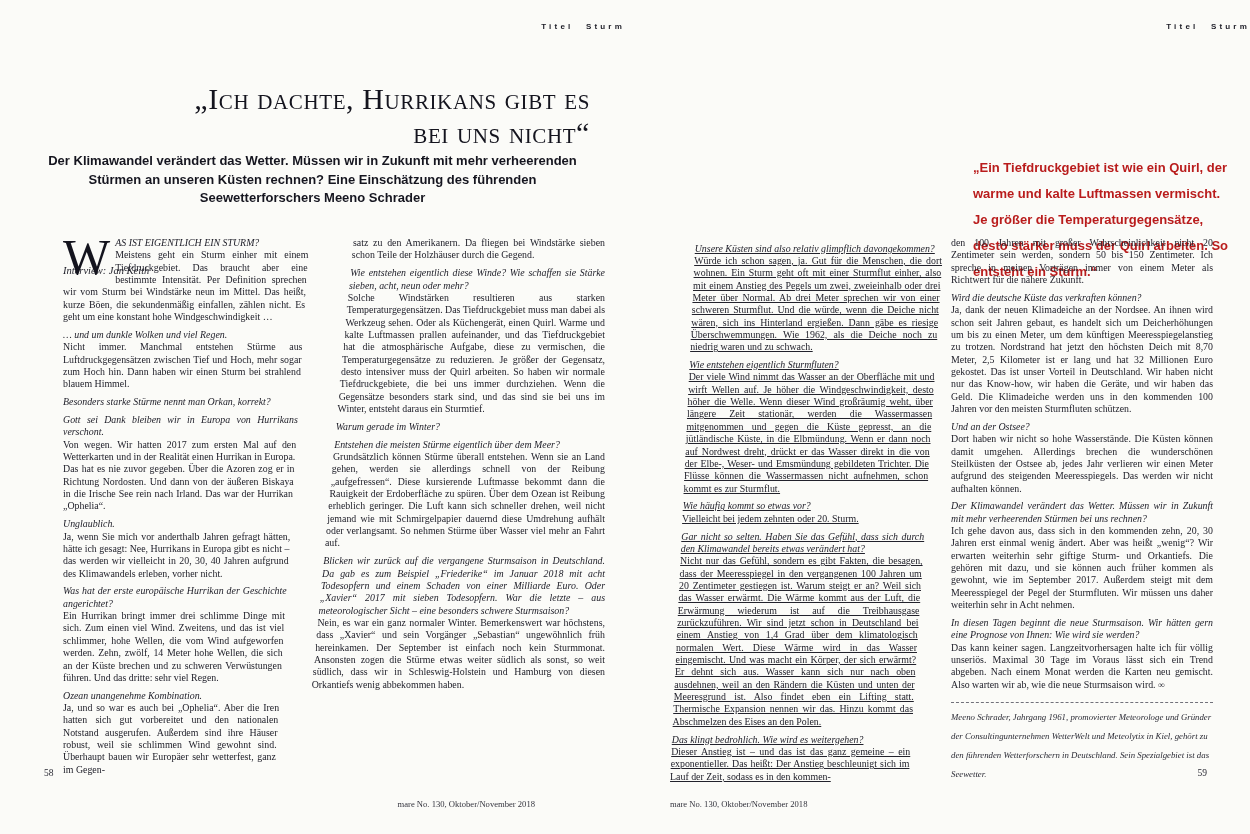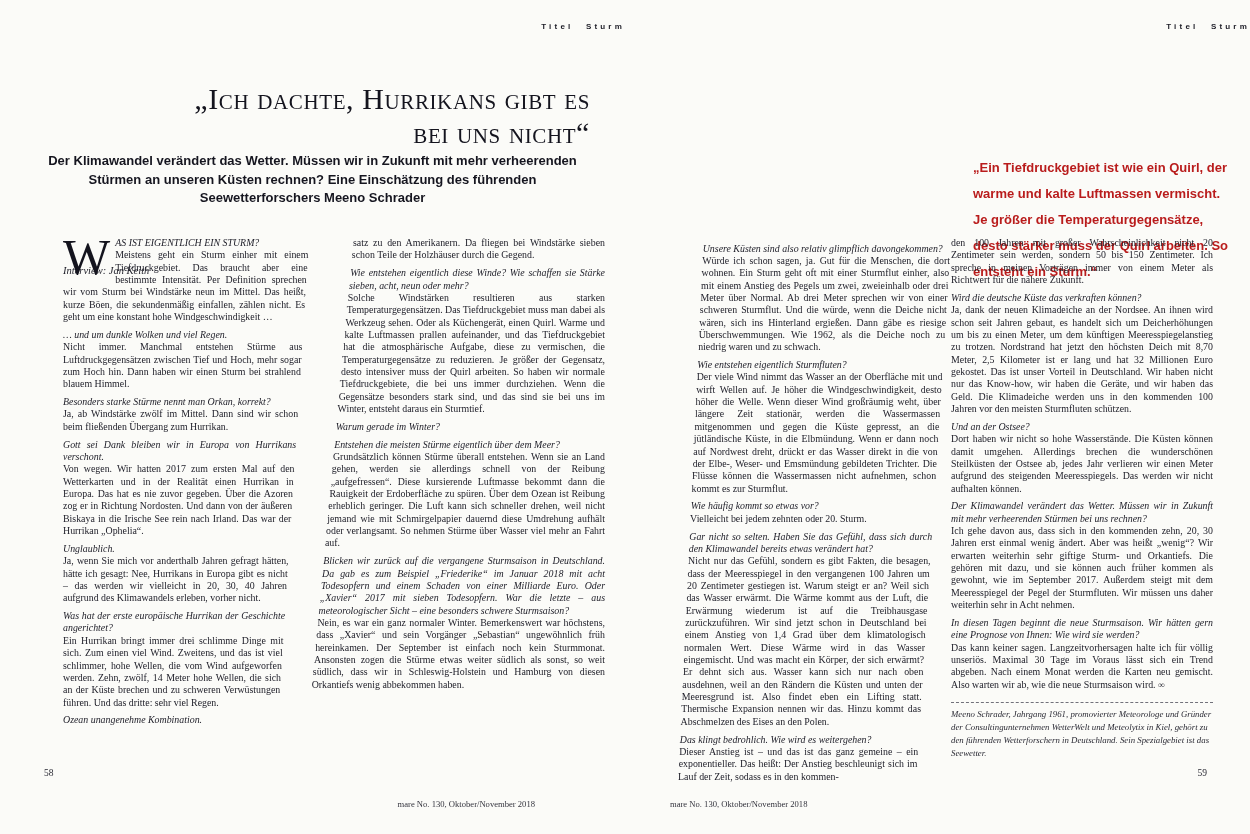--- a/index.html
+++ b/index.html
@@ -43,21 +43,21 @@
     font-family:"Liberation Sans",sans-serif; font-weight:bold;
     font-size:13px; line-height:26px; color:#b91c1c;
   }
 
   .col {
     position:absolute; top:237px; height:556px;
     font-size:9.9px; line-height:12.35px; text-align:justify;
   }
   .col-1 { left:63px;  width:247px; }
   .col-2 { left:301px; width:304px; }
-  .col-3 { left:52px;  width:275px; }
+  .col-3 { left:44px;  width:275px;text-decoration:underline; }
   .col-4 { left:326px; width:262px; }
 
   
   .slant-left  { float:left;  height:100%; shape-outside:polygon(0 0,100% 0,0 100%); }
   .slant-right { float:right; height:100%; shape-outside:polygon(100% 0,0 100%,100% 100%); }
   .col-1 .slant-right { width:36px; }
   .col-2 .slant-left  { width:52px; }
   .col-3 .slant-left  { width:26px; }
   .col-3 .slant-right { width:36px; }
 
@@ -67,21 +67,21 @@
 
   .dropcap {
     float:left; font-style:normal; font-weight:normal;
     font-size:50px; line-height:38px; padding:1px 5px 0 0; color:#14141e;
   }
 
   .endmark { font-style:normal; font-size:9.5px; color:#33333d; }
 
   .col p.bio {
     margin-top:11px; padding-top:5px; border-top:1px dashed #71717a;
-    font-style:italic; font-size:8.8px; line-height:13px;
+    font-style:italic; font-size:8.8px; line-height:19px;
     text-align:left; color:#2b2b35;
   }
 
   .issue-line { position:absolute; top:799px; font-size:8.6px; color:#33333d; }
   .page-left  .issue-line { left:300px; width:235px; text-align:right; }
   .page-right .issue-line { left:45px; }
   .page-num { position:absolute; top:768px; font-size:9.5px; color:#2b2b35; }
   .page-left  .page-num { left:44px; }
   .page-right .page-num { right:43px; }
 </style>
@@ -99,28 +99,28 @@
     <p class="standfirst">Der Klimawandel verändert das Wetter. Müssen wir in Zukunft mit mehr verheerenden Stürmen an unseren Küsten rechnen? Eine Einschätzung des führenden Seewetterforschers Meeno Schrader</p>
     <p class="byline">Interview: Jan Keith</p>
 
     <div class="col col-1">
       <div class="slant-right"></div>
     <p class="opening-question"><span class="dropcap">W</span>AS IST EIGENTLICH EIN STURM?</p>
         <p class="answer">Meistens geht ein Sturm einher mit einem Tiefdruckgebiet. Das braucht aber eine bestimmte Intensität. Per Definition sprechen wir vom Sturm bei Windstärke neun im Mittel. Das heißt, kurze Böen, die sekundenmäßig einfallen, zählen nicht. Es geht um eine konstant hohe Windgeschwindigkeit …</p>
         <p class="question">… und um dunkle Wolken und viel Regen.</p>
         <p class="answer">Nicht immer. Manchmal entstehen Stürme aus Luftdruckgegensätzen zwischen Tief und Hoch, mehr sogar zum Hoch hin. Dann haben wir einen Sturm bei strahlend blauem Himmel.</p>
         <p class="question">Besonders starke Stürme nennt man Orkan, korrekt?</p>
-        <p class="answer">Ja, ab Windstärke zwölf im Mittel. Dann sind wir schon beim fließenden Übergang zum Hurrikan.</p>
         <p class="question">Gott sei Dank bleiben wir in Europa von Hurrikans verschont.</p>
         <p class="answer">Von wegen. Wir hatten 2017 zum ersten Mal auf den Wetterkarten und in der Realität einen Hurrikan in Europa. Das hat es nie zuvor gegeben. Über die Azoren zog er in Richtung Nordosten. Und dann von der äußeren Biskaya in die Irische See rein nach Irland. Das war der Hurrikan „Ophelia“.</p>
         <p class="question">Unglaublich.</p>
         <p class="answer">Ja, wenn Sie mich vor anderthalb Jahren gefragt hätten, hätte ich gesagt: Nee, Hurrikans in Europa gibt es nicht – das werden wir vielleicht in 20, 30, 40 Jahren aufgrund des Klimawandels erleben, vorher nicht.</p>
         <p class="question">Was hat der erste europäische Hurrikan der Geschichte angerichtet?</p>
         <p class="answer">Ein Hurrikan bringt immer drei schlimme Dinge mit sich. Zum einen viel Wind. Zweitens, und das ist viel schlimmer, hohe Wellen, die vom Wind aufgeworfen werden. Zehn, zwölf, 14 Meter hohe Wellen, die sich an der Küste brechen und zu schweren Verwüstungen führen. Und das dritte: sehr viel Regen.</p>
         <p class="question">Ozean unangenehme Kombination.</p>
+        <p class="answer">Ja, und so war es auch bei „Ophelia“. Aber die Iren hatten sich gut vorbereitet und den nationalen Notstand ausgerufen. Außerdem sind ihre Häuser robust, weil sie schlimmen Wind gewohnt sind. Überhaupt bauen wir Europäer sehr wetterfest, ganz im Gegen-</p>
       </div>
     <div class="col col-2">
       <div class="slant-left"></div>
     <p class="continuation">satz zu den Amerikanern. Da fliegen bei Windstärke sieben schon Teile der Holzhäuser durch die Gegend.</p>
         <p class="question">Wie entstehen eigentlich diese Winde? Wie schaffen sie Stärke sieben, acht, neun oder mehr?</p>
         <p class="answer">Solche Windstärken resultieren aus starken Temperaturgegensätzen. Das Tiefdruckgebiet muss man dabei als Werkzeug sehen. Oder als Küchengerät, einen Quirl. Warme und kalte Luftmassen prallen aufeinander, und das Tiefdruckgebiet hat die atmosphärische Aufgabe, diese zu vermischen, die Temperaturgegensätze zu reduzieren. Je größer der Gegensatz, desto intensiver muss der Quirl arbeiten. So haben wir normale Tiefdruckgebiete, die bei uns immer durchziehen. Wenn die Gegensätze besonders stark sind, und das sind sie bei uns im Winter, entsteht daraus ein Sturmtief.</p>
         <p class="question">Warum gerade im Winter?</p>
         <p class="question">Entstehen die meisten Stürme eigentlich über dem Meer?</p>
         <p class="answer">Grundsätzlich können Stürme überall entstehen. Wenn sie an Land gehen, werden sie allerdings schnell von der Reibung „aufgefressen“. Diese kursierende Luftmasse bekommt dann die Rauigkeit der Erdoberfläche zu spüren. Über dem Ozean ist Reibung erheblich geringer. Die Luft kann sich schneller drehen, weil nicht jemand wie mit Schmirgelpapier dauernd diese Umdrehung aufhält oder verlangsamt. So nehmen Stürme über Wasser viel mehr an Fahrt auf.</p>
         <p class="question">Blicken wir zurück auf die vergangene Sturmsaison in Deutschland. Da gab es zum Beispiel „Friederike“ im Januar 2018 mit acht Todesopfern und einem Schaden von einer Milliarde Euro. Oder „Xavier“ 2017 mit sieben Todesopfern. War die letzte – aus meteorologischer Sicht – eine besonders schwere Sturmsaison?</p>

